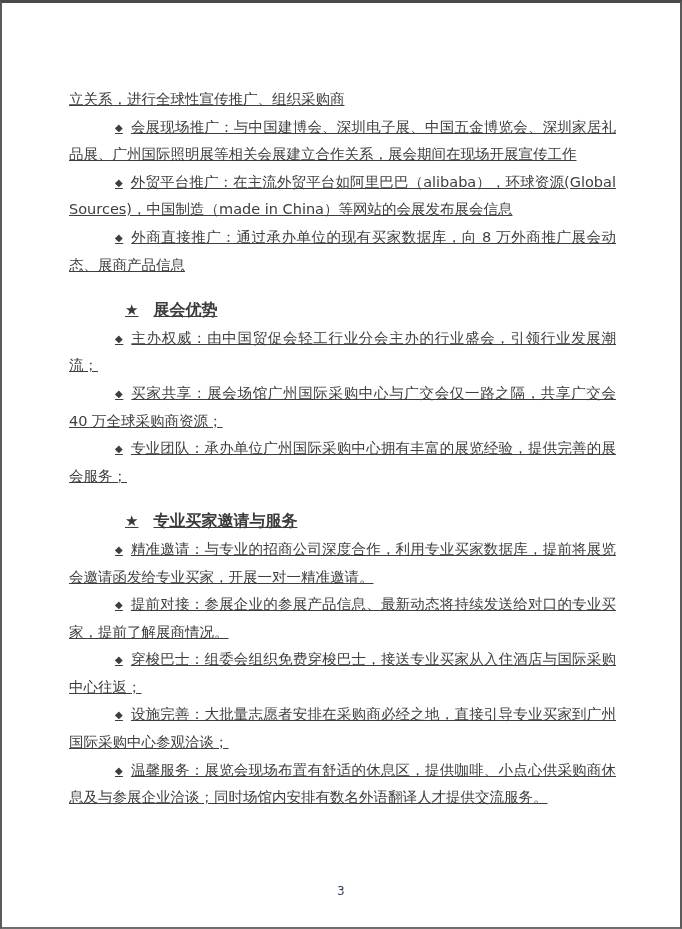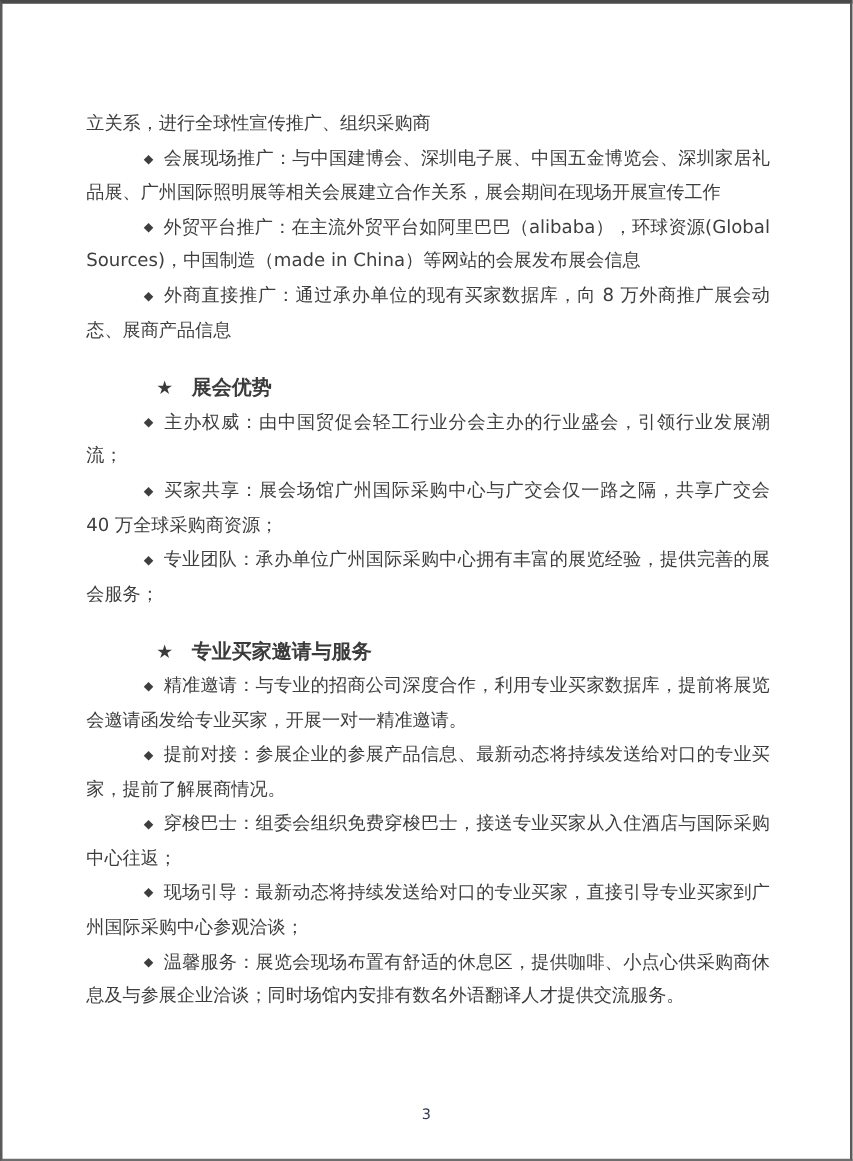--- a/index.html
+++ b/index.html
@@ -18,20 +18,21 @@
     border-left: 2px solid #5a5a5a;
     border-right: 2px solid #5a5a5a;
     border-bottom: 2px solid #6e6e6e;
   }
   .content {
     position: absolute;
     left: 67px;
     top: 83px;
     width: 547px;
     color: #3e3e3e;
+    text-decoration: underline;
   }
   .para {
     font-size: 14.5px;
     line-height: 27.6px;
     text-align: justify;
     text-justify: inter-ideograph;
     color: #3e3e3e;
   }
   .para.bullet { text-indent: 46px; }
   .diamond {
@@ -89,20 +90,20 @@
 
     <h2 class="heading"><span class="star">★</span><span>专业买家邀请与服务</span></h2>
 
     <p class="para bullet"><span class="diamond">◆</span><span>精准邀请：与专业的招商公司深度合作，利用专业买家数据库，提前将展览会邀请函发给专业买家，开展一对一精准邀请。</span></p>
 
     <p class="para bullet"><span class="diamond">◆</span><span>提前对接：参展企业的参展产品信息、最新动态将持续发送给对口的专业买家，提前了解展商情况。</span></p>
 
 
     <p class="para bullet"><span class="diamond">◆</span><span>穿梭巴士：组委会组织免费穿梭巴士，接送专业买家从入住酒店与国际采购中心往返；</span></p>
 
-    <p class="para bullet"><span class="diamond">◆</span><span>现场引导：最新动态将持续发送给对口的专业买家，直接引导专业买家到广州国际采购中心参观洽谈；</span></p>
+    <p class="para bullet"><span class="diamond">◆</span><span>设施完善：大批量志愿者安排在采购商必经之地，直接引导专业买家到广州国际采购中心参观洽谈；</span></p>
 
     <p class="para bullet"><span class="diamond">◆</span><span>温馨服务：展览会现场布置有舒适的休息区，提供咖啡、小点心供采购商休息及与参展企业洽谈；同时场馆内安排有数名外语翻译人才提供交流服务。</span></p>
 
   </div>
 
   <div class="page-number">3</div>
 </div>
 
 </body></html>

